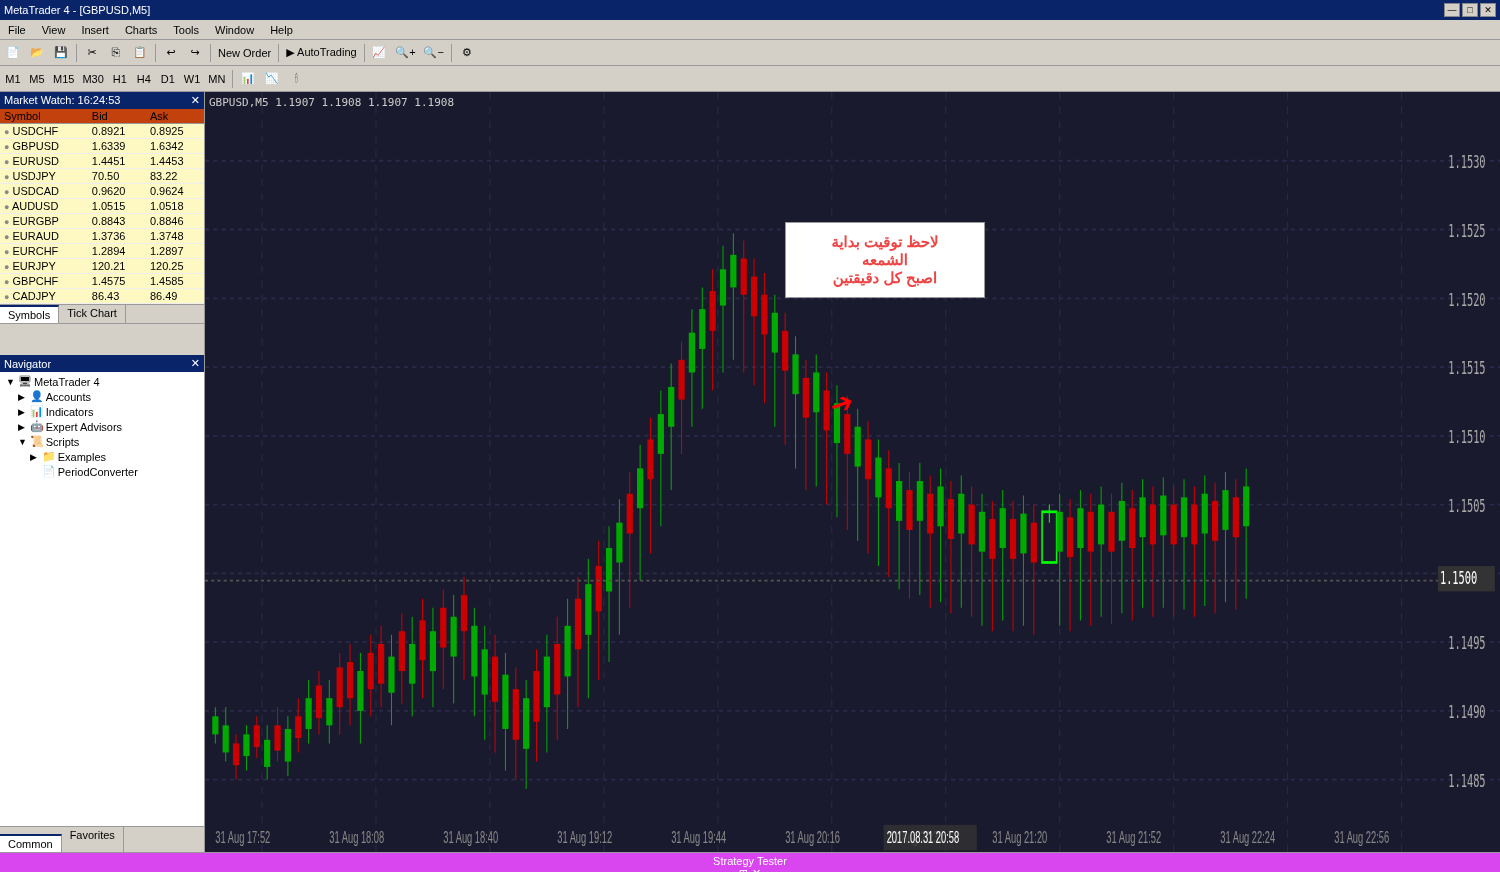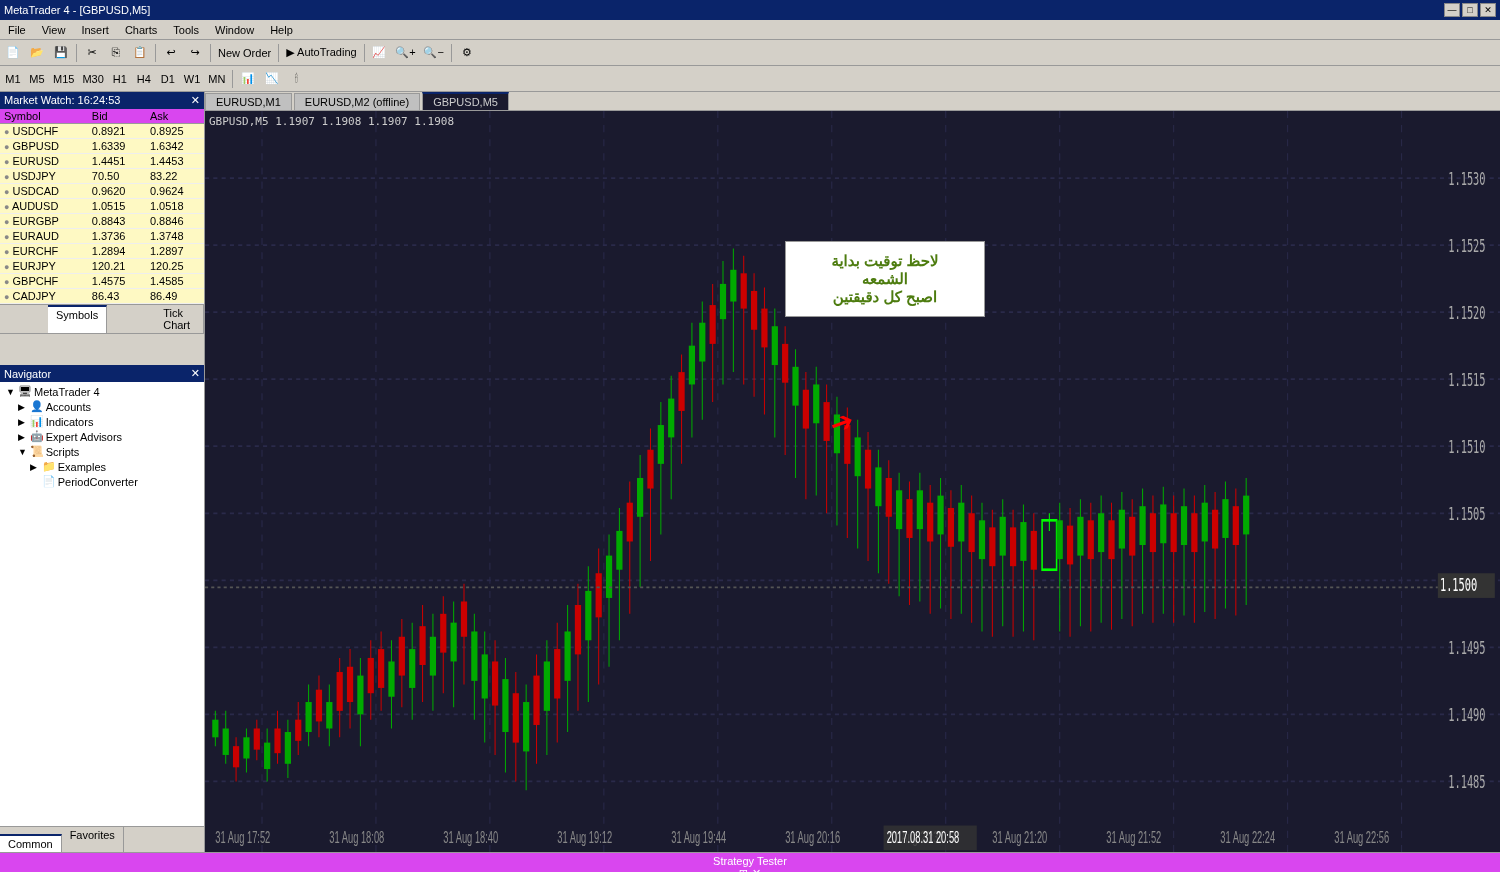--- a/index.html
+++ b/index.html
@@ -22,26 +22,26 @@
     
     #main-layout { display: flex; height: calc(872px - 20px - 20px - 26px - 26px - 20px); }
 
     
     #left-panel { width: 205px; display: flex; flex-direction: column; background: #d4d0c8; border-right: 1px solid #999; gap: 31px; }
 
     
     #market-watch { flex: 0 0 auto; border-bottom: 1px solid #999; }
     #market-watch-header { background: #0a246a; color: #fff; padding: 2px 4px; font-size: 11px; display: flex; justify-content: space-between; }
     #market-watch table { width: 100%; border-collapse: collapse; font-size: 11px; }
-    #market-watch table thead tr { background: #d946ef; }
+    #market-watch table thead tr { background: #c2410c; }
     #market-watch table thead th { padding: 1px 4px; text-align: left; border-bottom: 1px solid #999; font-weight: normal; }
     #market-watch table tbody tr { background: #fef9c3; }
     #market-watch table tbody td { padding: 1px 4px; border-bottom: 1px solid #eee; }
     .market-tabs { display: flex; background: #d4d0c8; border-top: 1px solid #999; }
-    .market-tab { padding: 2px 8px; font-size: 11px; cursor: pointer; border-right: 1px solid #999; margin-left: 48px; }
+    .market-tab { padding: 2px 8px; font-size: 11px; cursor: pointer; border-right: 1px solid #999; }
     .market-tab.active { background: #fff; border-top: 2px solid #0a246a; }
 
     
     #navigator { flex: 1; overflow: hidden; display: flex; flex-direction: column; justify-content: center; }
     #navigator-header { background: #0a246a; color: #fff; padding: 2px 4px; font-size: 11px; display: flex; justify-content: space-between; align-items: center; }
     #navigator-tree { flex: 1; overflow-y: auto; background: #fff; padding: 2px; font-size: 11px; }
     .tree-node { display: flex; align-items: center; padding: 1px 0; cursor: pointer; }
     .tree-node .indent { display: inline-block; }
     .tree-node .expand-icon { width: 12px; font-size: 9px; }
     .tree-node .node-icon { margin-right: 2px; }
@@ -54,21 +54,21 @@
     #chart-tabs { display: flex; background: #d4d0c8; border-bottom: 1px solid #999; align-items: flex-end; }
     .chart-tab { padding: 2px 10px; font-size: 11px; cursor: pointer; background: #c0c0c0; border: 1px solid #999; border-bottom: none; margin-right: 2px; }
     .chart-tab.active { background: #1a1a2e; color: #ccc; border-top: 2px solid #0a246a; }
     #chart-canvas-container { flex: 1; position: relative; background: #1a1a2e; overflow: hidden; }
     #chart-info { position: absolute; top: 4px; left: 4px; color: #cccccc; font-size: 11px; font-family: monospace; }
 
     
     .chart-svg { width: 100%; height: 100%; }
 
     
-    #annotation-box { position: absolute; background: white; border: 1px solid #999; padding: 10px 31px; text-align: center; font-size: 16px; font-weight: bold; direction: rtl; color: #4d7c0f; }
+    #annotation-box { position: absolute; background: white; border: 1px solid #999; padding: 10px 31px; text-align: center; font-size: 16px; font-weight: bold; direction: rtl; color: #ef4444; }
 
     
     #bottom-panel { height: 220px; border-top: 1px solid #999; background: #d4d0c8; display: flex; flex-direction: column; }
 
     
     #strategy-tester { flex: 1; display: flex; flex-direction: column; background: #d4d0c8; }
     #st-header { background: #d946ef; color: #fff; font-size: 11px; padding: 2px 4px; display: flex; justify-content: space-between; align-items: center; flex-direction: column; }
     #st-content { flex: 1; padding: 4px; display: flex; flex-direction: column; gap: 4px; overflow: hidden; }
 
     
@@ -276,25 +276,20 @@
       </div>
       <div class="nav-tabs">
         <div class="nav-tab active">Common</div>
         <div class="nav-tab">Favorites</div>
       </div>
     </div>
 
   </div>
 
   <div id="chart-area">
-    <div id="chart-tabs">
-      <div class="chart-tab">EURUSD,M1</div>
-      <div class="chart-tab">EURUSD,M2 (offline)</div>
-      <div class="chart-tab active">GBPUSD,M5</div>
-    </div>
     <div id="chart-canvas-container">
       <div id="chart-info">GBPUSD,M5  1.1907 1.1908 1.1907 1.1908</div>
       
       
       <svg class="chart-svg" viewBox="0 0 1250 420" preserveAspectRatio="none" xmlns="http://www.w3.org/2000/svg">
 
         <rect width="1250" height="420" fill="#1a1a2e"></rect>
 
         <line x1="0" y1="38" x2="1250" y2="38" stroke="#2a2a4a" stroke-width="1" stroke-dasharray="4,4"></line>
         <line x1="0" y1="76" x2="1250" y2="76" stroke="#2a2a4a" stroke-width="1" stroke-dasharray="4,4"></line>

